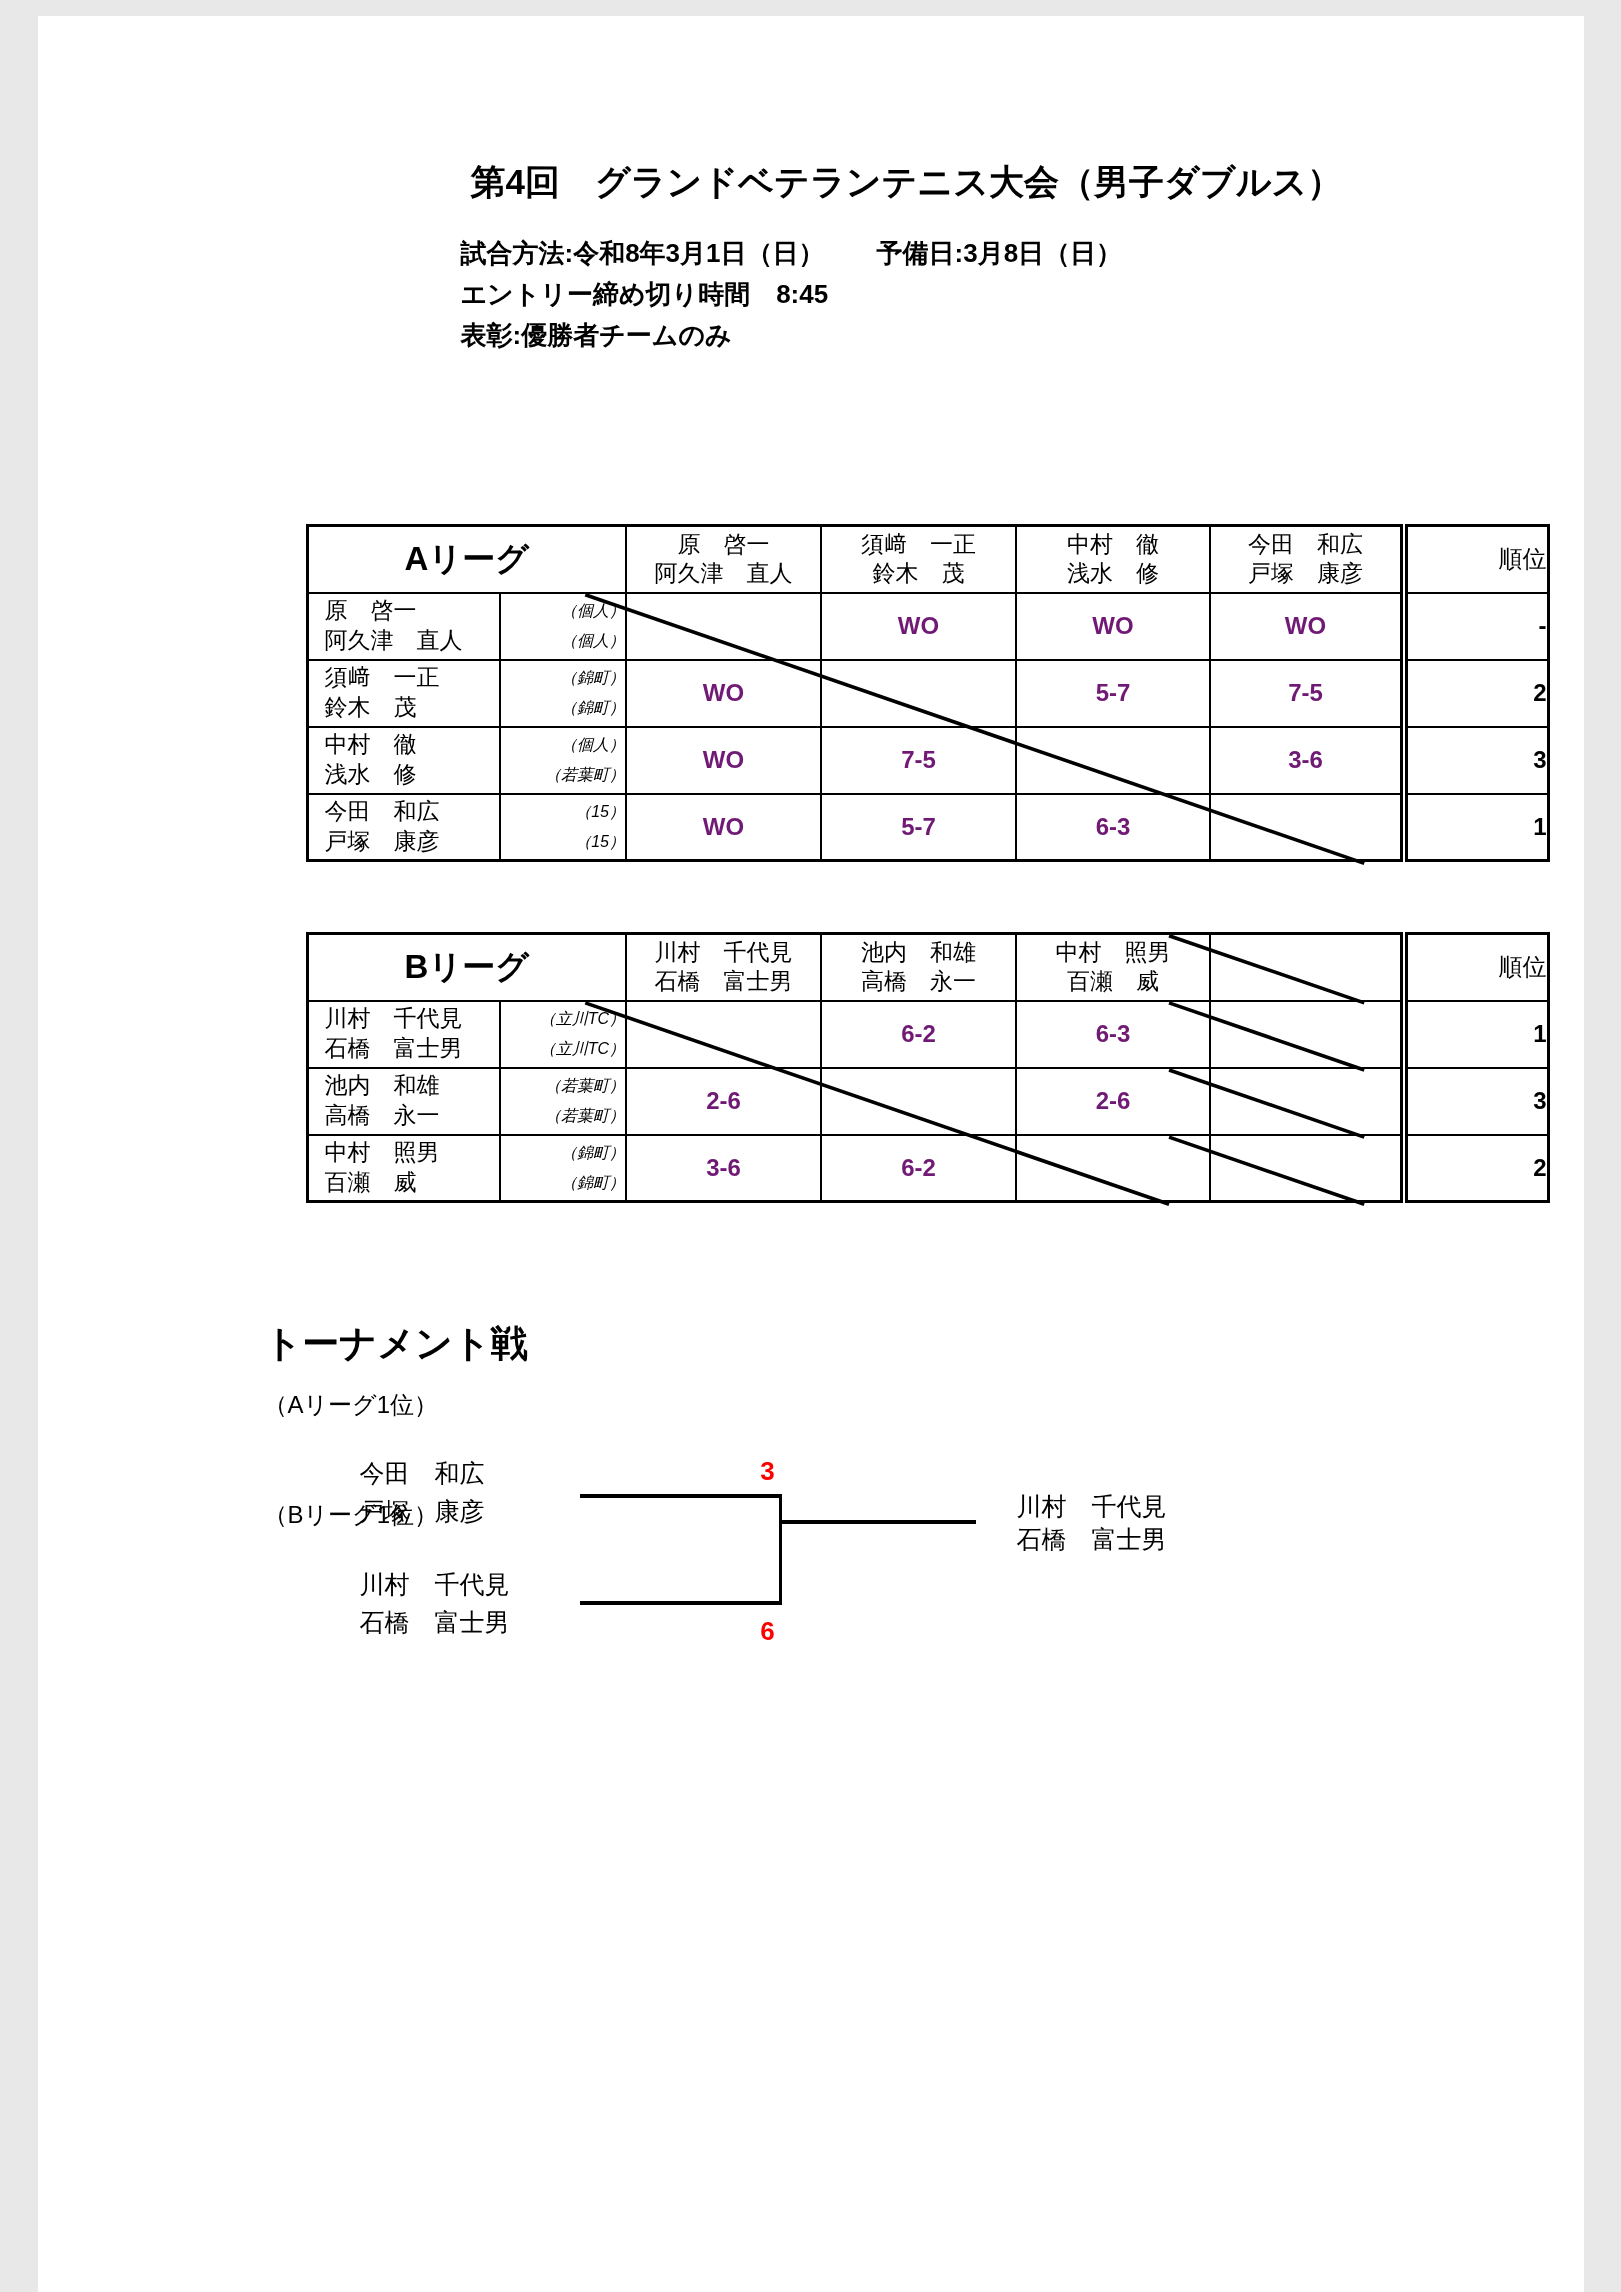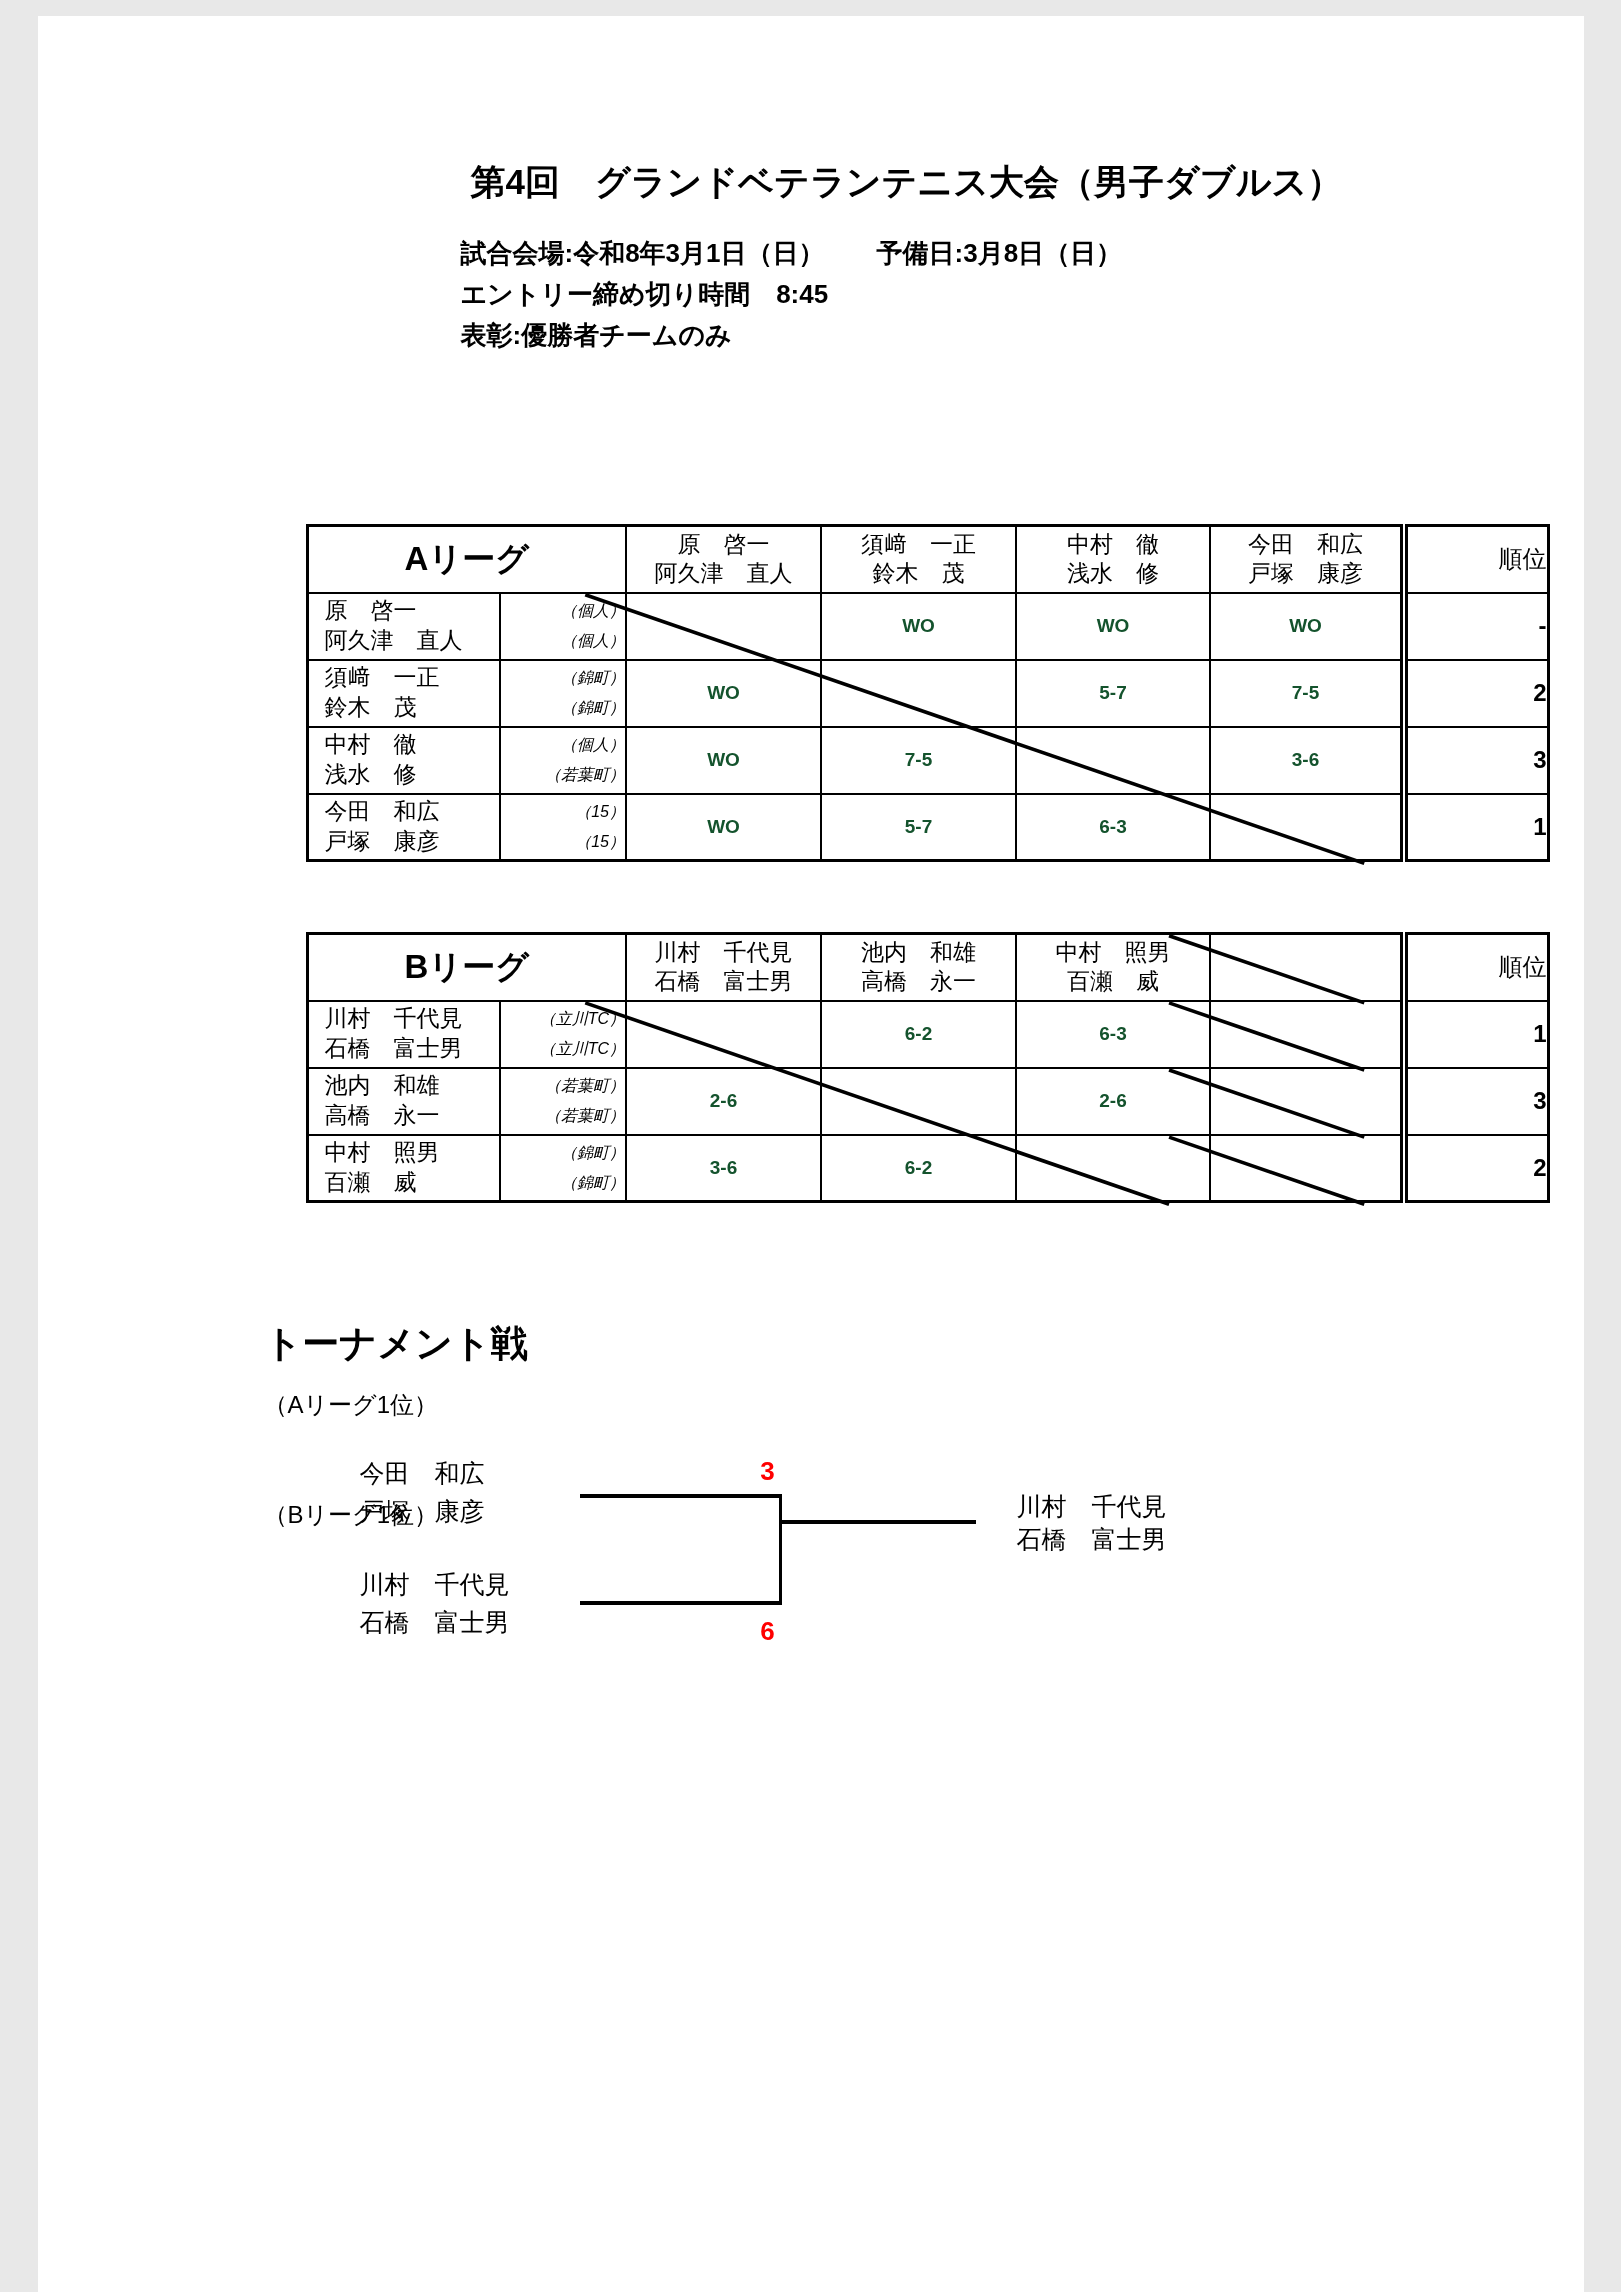--- a/index.html
+++ b/index.html
@@ -19,21 +19,21 @@
   .tbl-wrap{position:absolute;left:224px;padding-left:44px;}
   .tbl-wrap.a{top:508px;}
   .tbl-wrap.b{top:916px;}
   table{border-collapse:collapse;table-layout:fixed;width:1243px;border:3.6px solid #000;}
   td{border:2.7px solid #000;overflow:hidden;padding:0;}
   tr{height:67px;}
   .league-label{font-size:33px;font-weight:bold;text-align:center;}
   .thead{text-align:center;font-size:23px;line-height:29px;}
   .name{text-align:left;padding-left:16px;font-size:23px;line-height:29.6px;white-space:nowrap;}
   .affil{text-align:right;font-size:16px;line-height:29.6px;white-space:nowrap;font-style:italic;}
-  .res{text-align:center;font-size:19px;font-weight:bold;color:#14532d;}
+  .res{text-align:center;font-size:24px;font-weight:bold;color:#701a75;}
   .rankcol{border-left:8px double #000;text-align:right;}
   .rhead{font-size:24px;font-weight:normal;}
   .rankval{font-size:24px;font-weight:bold;}
   .diag{position:absolute;left:0;top:0;pointer-events:none;}
 
   .t-heading{position:absolute;left:227px;top:1303px;font-size:37px;font-weight:bold;margin:0;white-space:nowrap;}
   .seed{position:absolute;font-size:24px;font-weight:normal;white-space:nowrap;}
   .seed.a{left:226px;top:1373px;}
   .seed.b{left:226px;top:1483px;}
   .bteam{position:absolute;font-size:25px;line-height:38px;white-space:nowrap;}
@@ -50,21 +50,21 @@
   .bscore.bottom{left:712px;top:1600px;}
 </style>
 </head>
 <body>
 
 <div class="page">
 
   <h1 class="title">第4回　グランドベテランテニス大会（男子ダブルス）</h1>
 
   <div class="info">
-    <div class="il">試合会場:令和8年3月1日（日）　　予備日:3月8日（日）</div>
+    <div class="il">試合方法:令和8年3月1日（日）　　予備日:3月8日（日）</div>
     <div class="il">エントリー締め切り時間　8:45</div>
     <div class="il">表彰:優勝者チームのみ</div>
   </div>
 
   <div class="tbl-wrap a">
     <table>
       <colgroup>
         <col style="width:193px">
           <col style="width:126px">
         <col style="width:195px">

